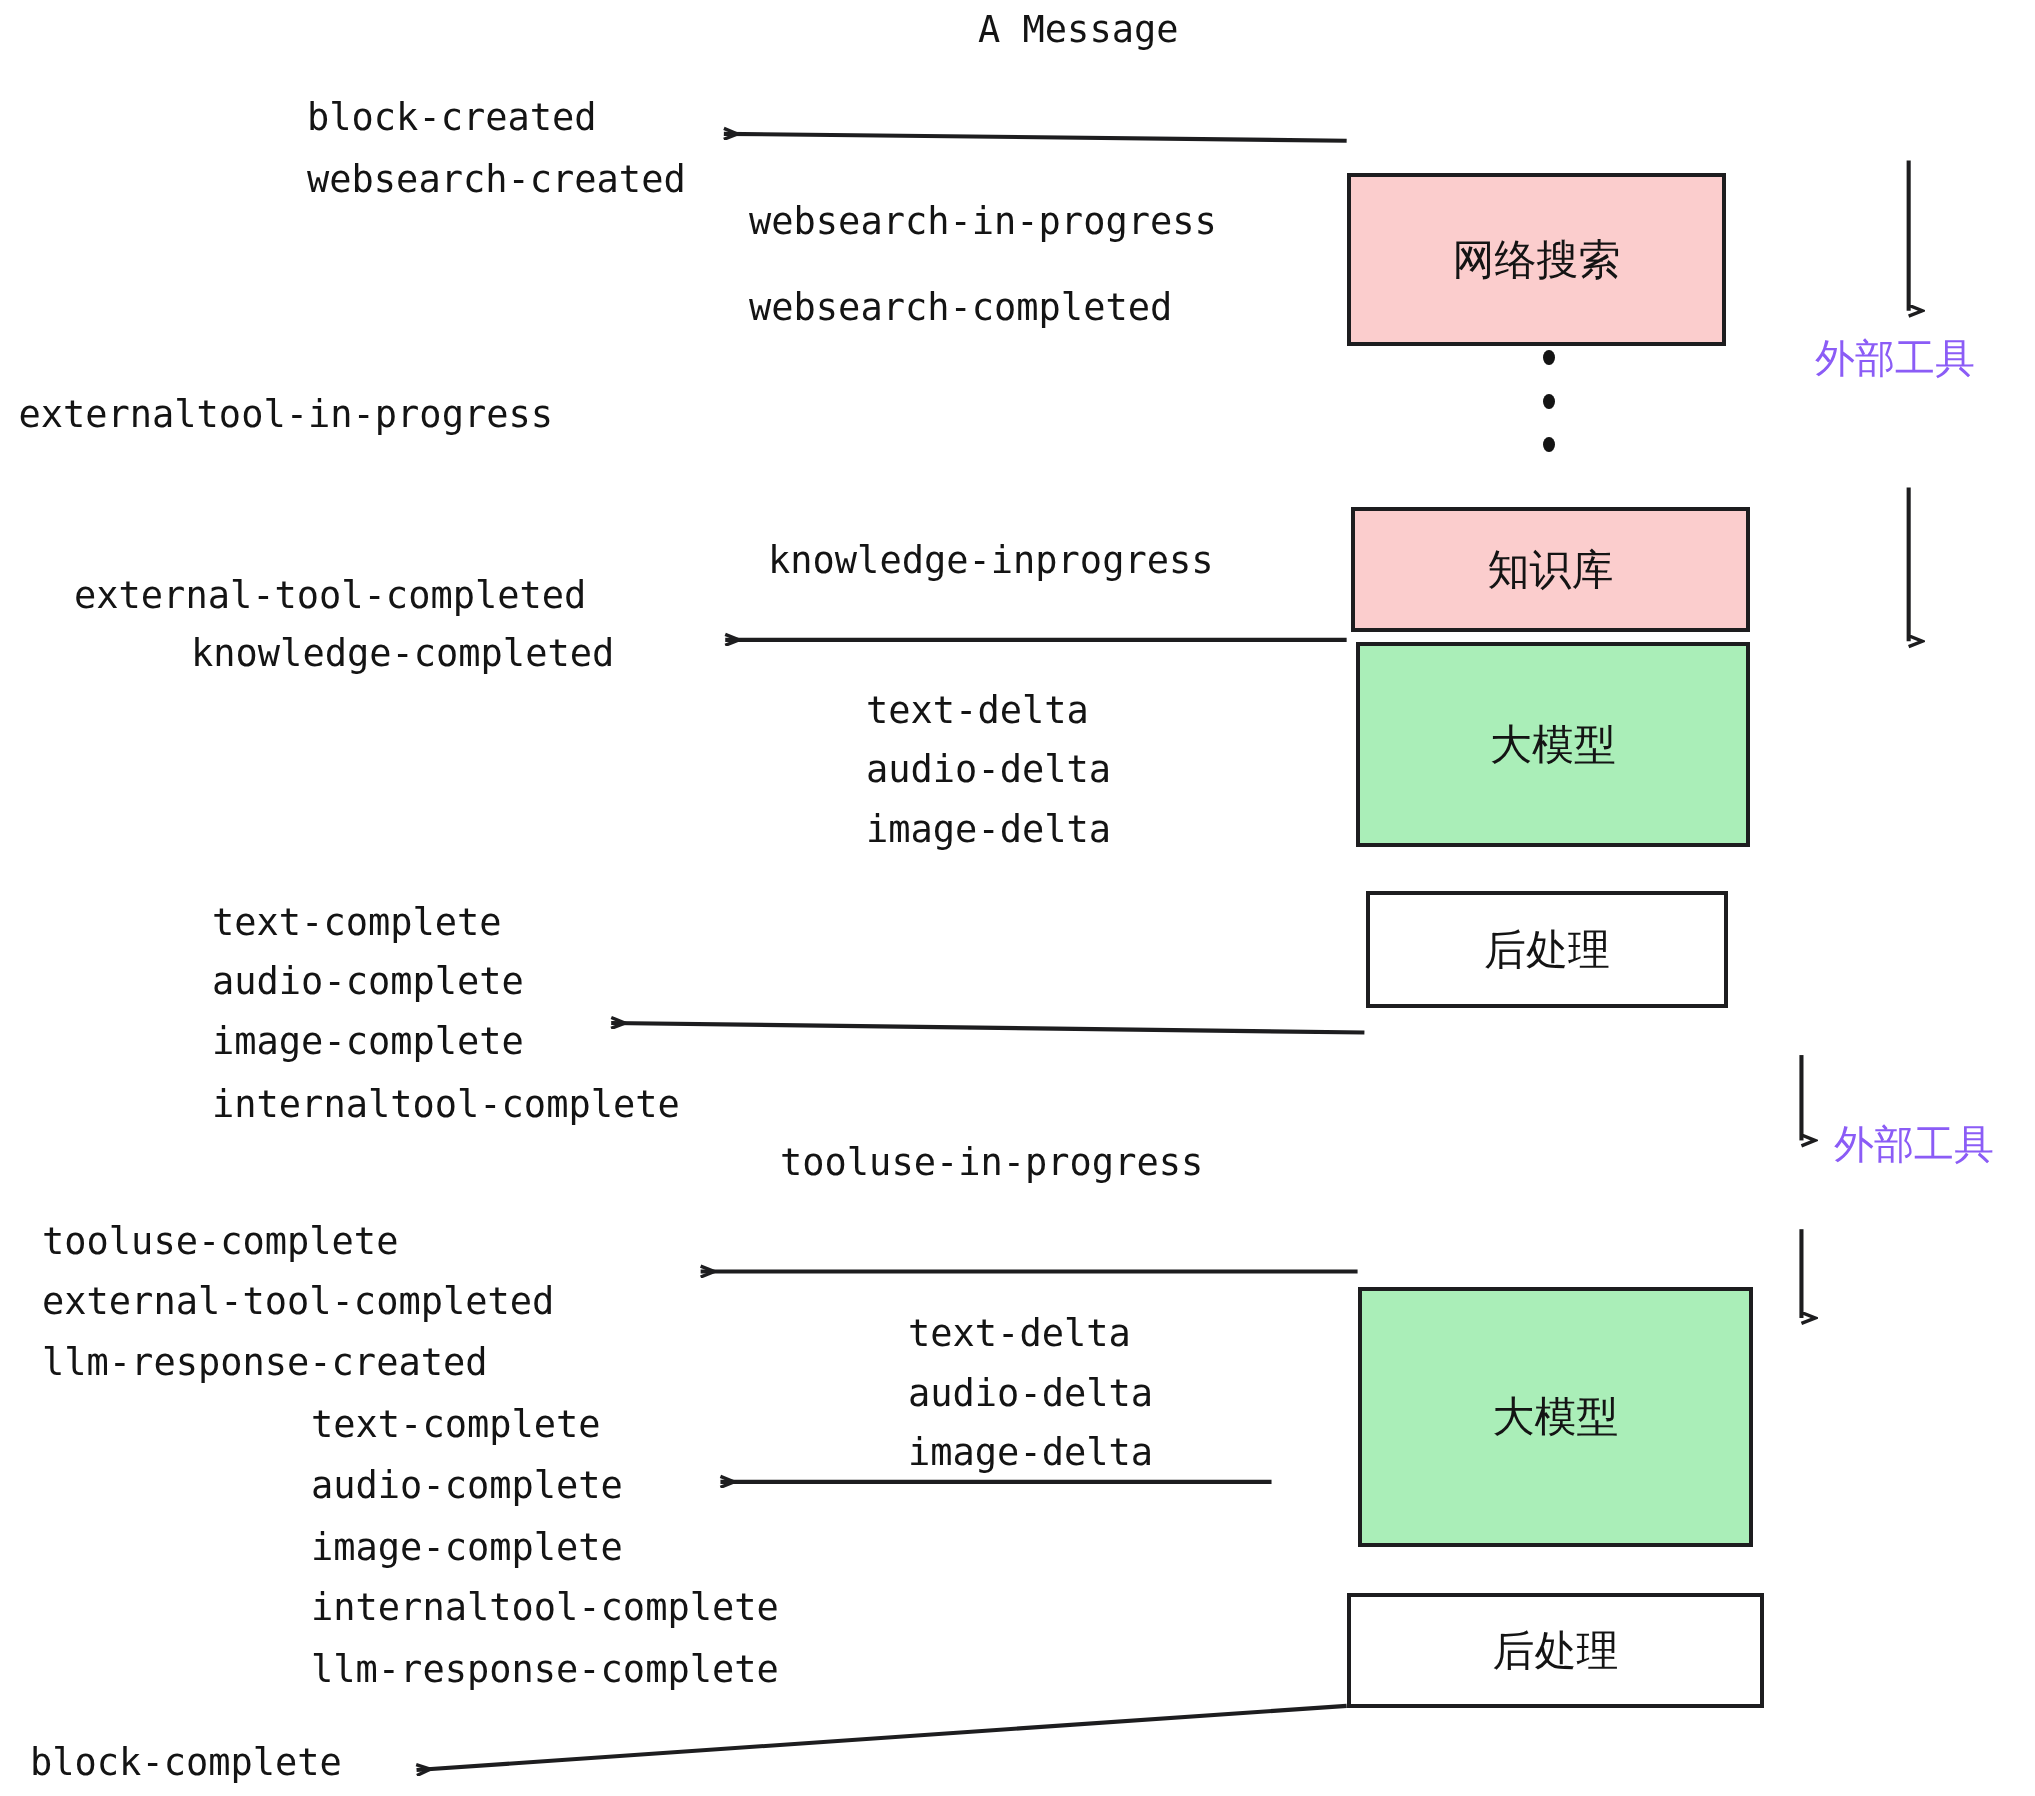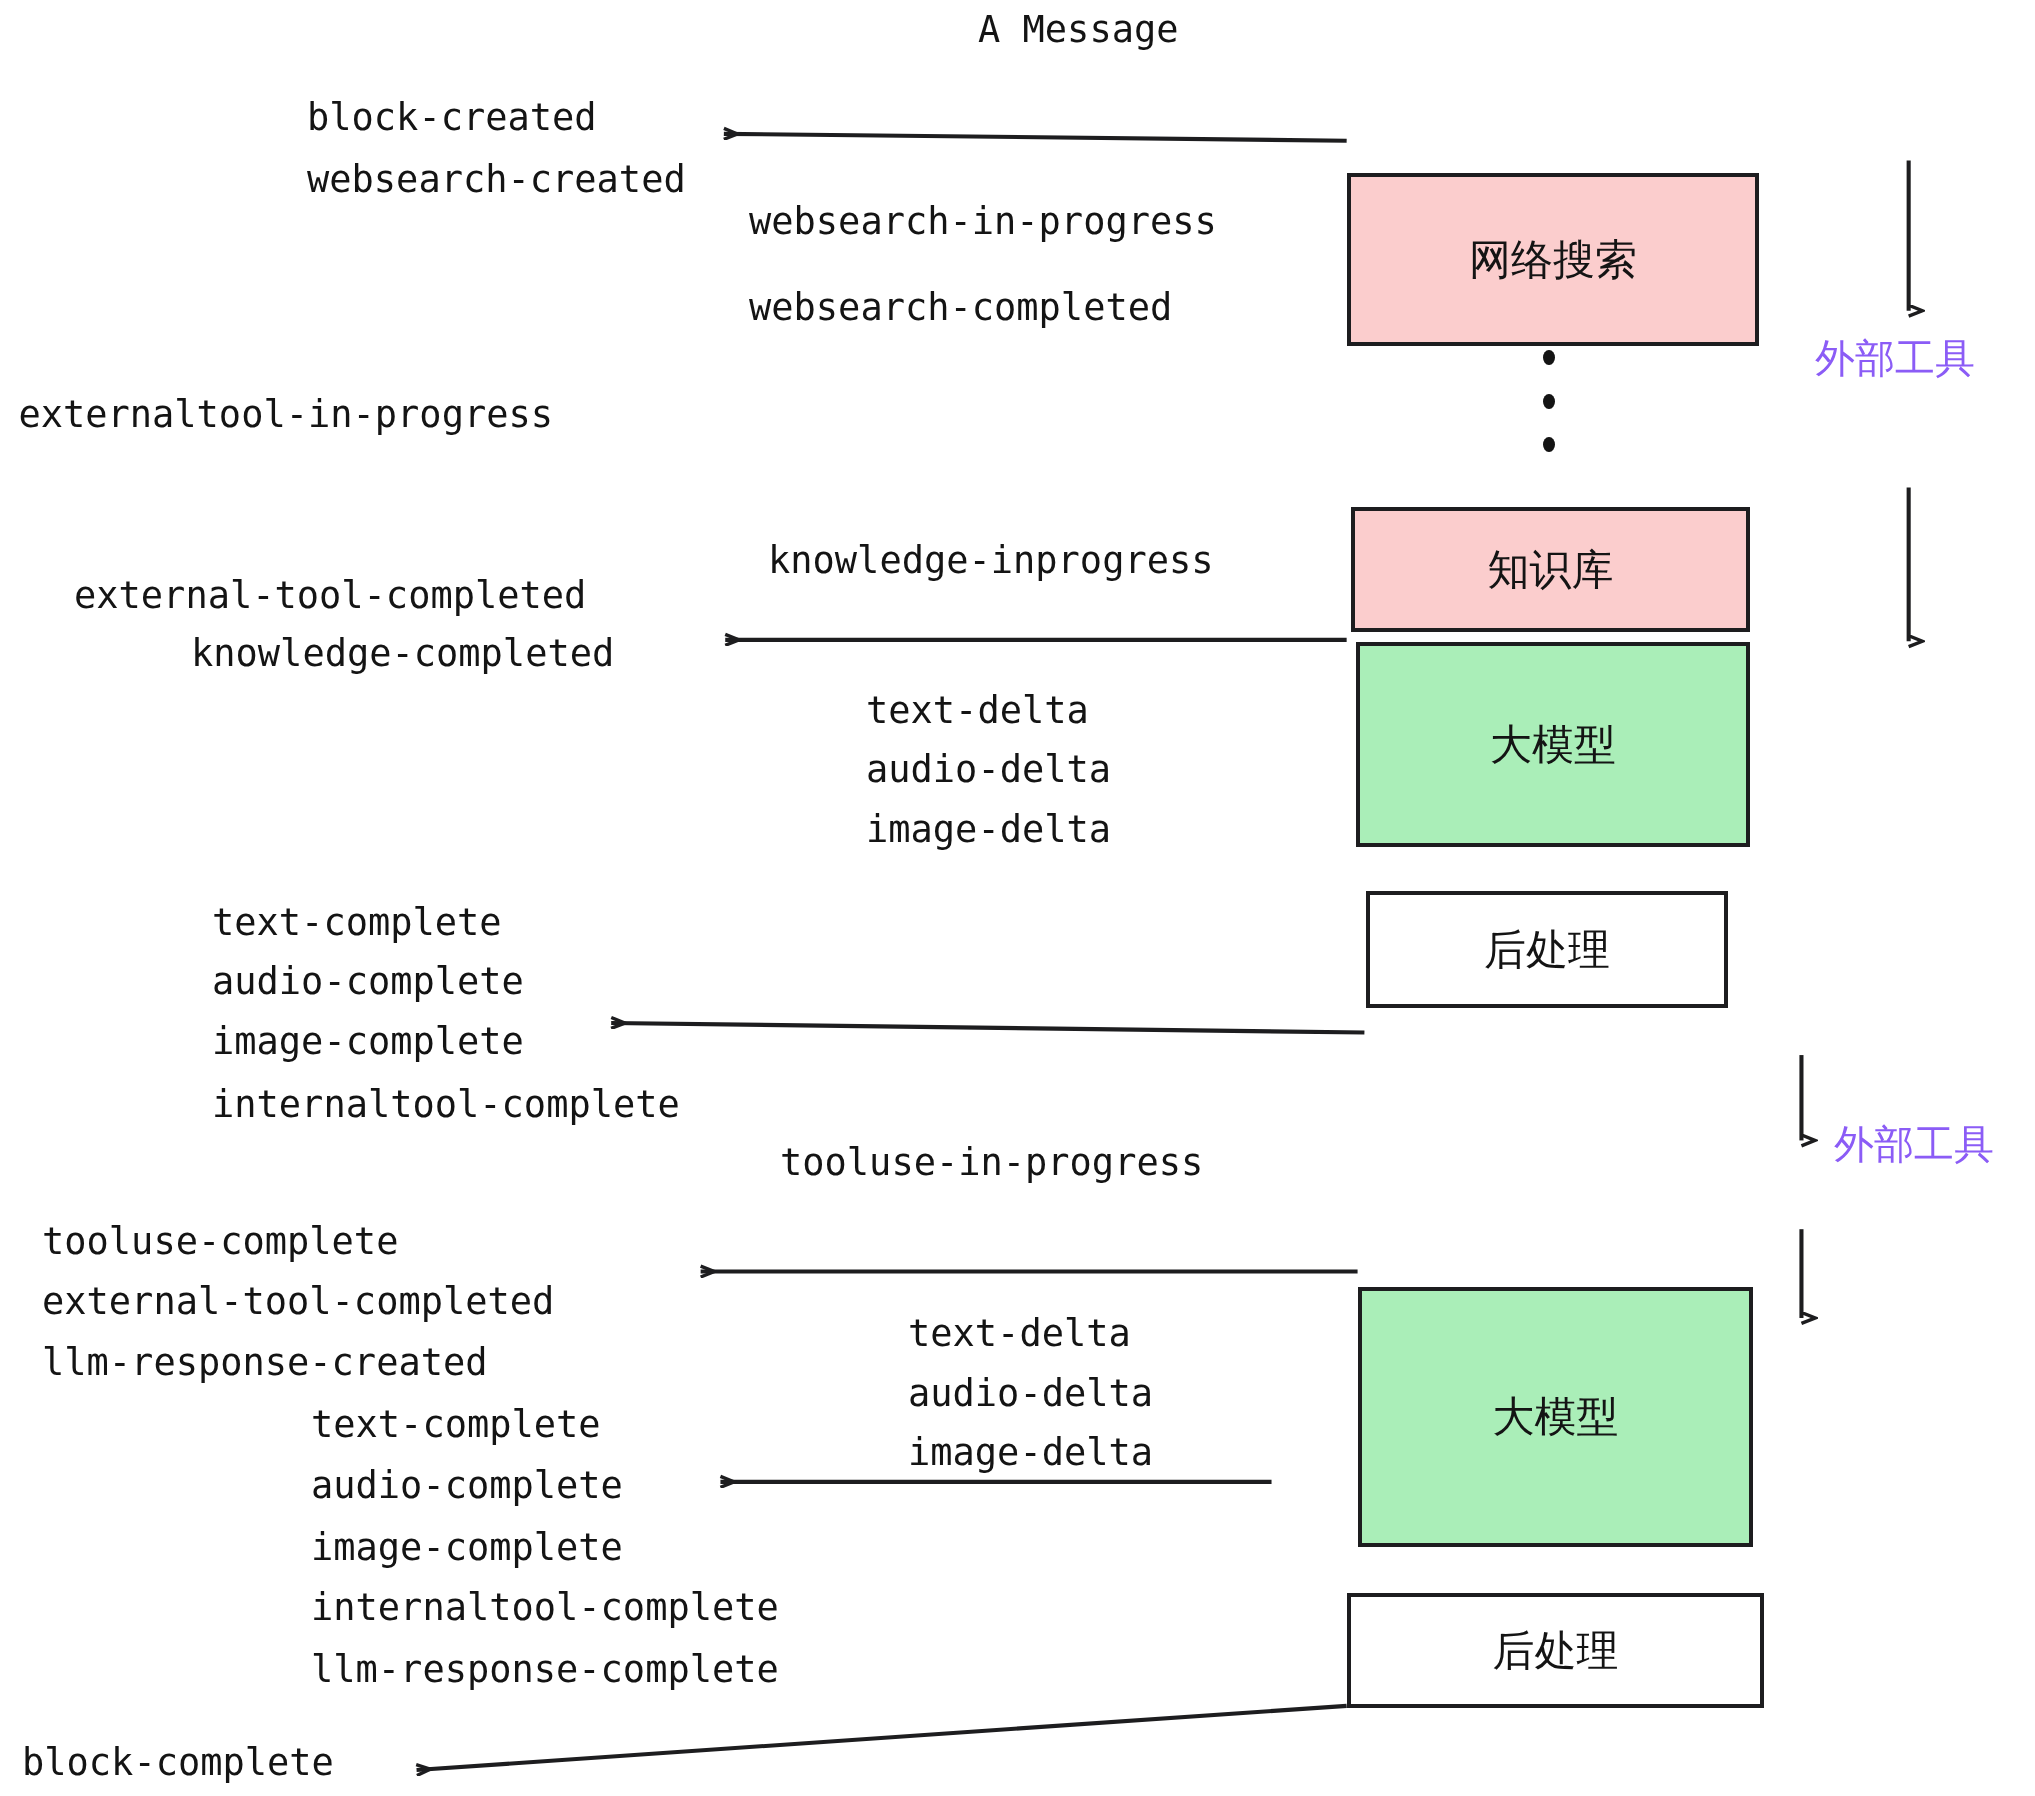--- a/index.html
+++ b/index.html
@@ -123,21 +123,21 @@
       <line x1="2638" y1="1930" x2="2638" y2="1800" stroke="#1d1d1f" stroke-width="6" marker-end="url(#ahv)" transform="rotate(180 2638 1865)"></line>
     </g>
   </svg>
 
   <div class="dots" style="left:1542px;top:350px;width:13.7px;height:102px;">
     <span></span>
     <span></span>
     <span></span>
   </div>
 
-  <div class="box" style="left:1347px;top:173px;width:412px;height:173px;background:#fbcdcd;">
+  <div class="box" style="left:1347px;top:173px;width:379px;height:173px;background:#fbcdcd;">
     <span>网络搜索</span>
   </div>
 
   <div class="box" style="left:1351px;top:507px;width:399px;height:125px;background:#fbcdcd;">
     <span>知识库</span>
   </div>
 
   <div class="box" style="left:1356px;top:642px;width:394px;height:205px;background:#aaeeb8;">
     <span>大模型</span>
   </div>
@@ -206,16 +206,16 @@
   <div class="lbl" style="left:311px;top:1406px;">text-complete</div>
 
   <div class="lbl" style="left:311px;top:1467px;">audio-complete</div>
 
   <div class="lbl" style="left:311px;top:1529px;">image-complete</div>
 
   <div class="lbl" style="left:311px;top:1589px;">internaltool-complete</div>
 
   <div class="lbl" style="left:311px;top:1651px;">llm-response-complete</div>
 
-  <div class="lbl" style="left:22px;top:1744px;">block-complete</div>
+  <div class="lbl" style="left:30px;top:1744px;">block-complete</div>
 
 </div>
 
 
 </body></html>

